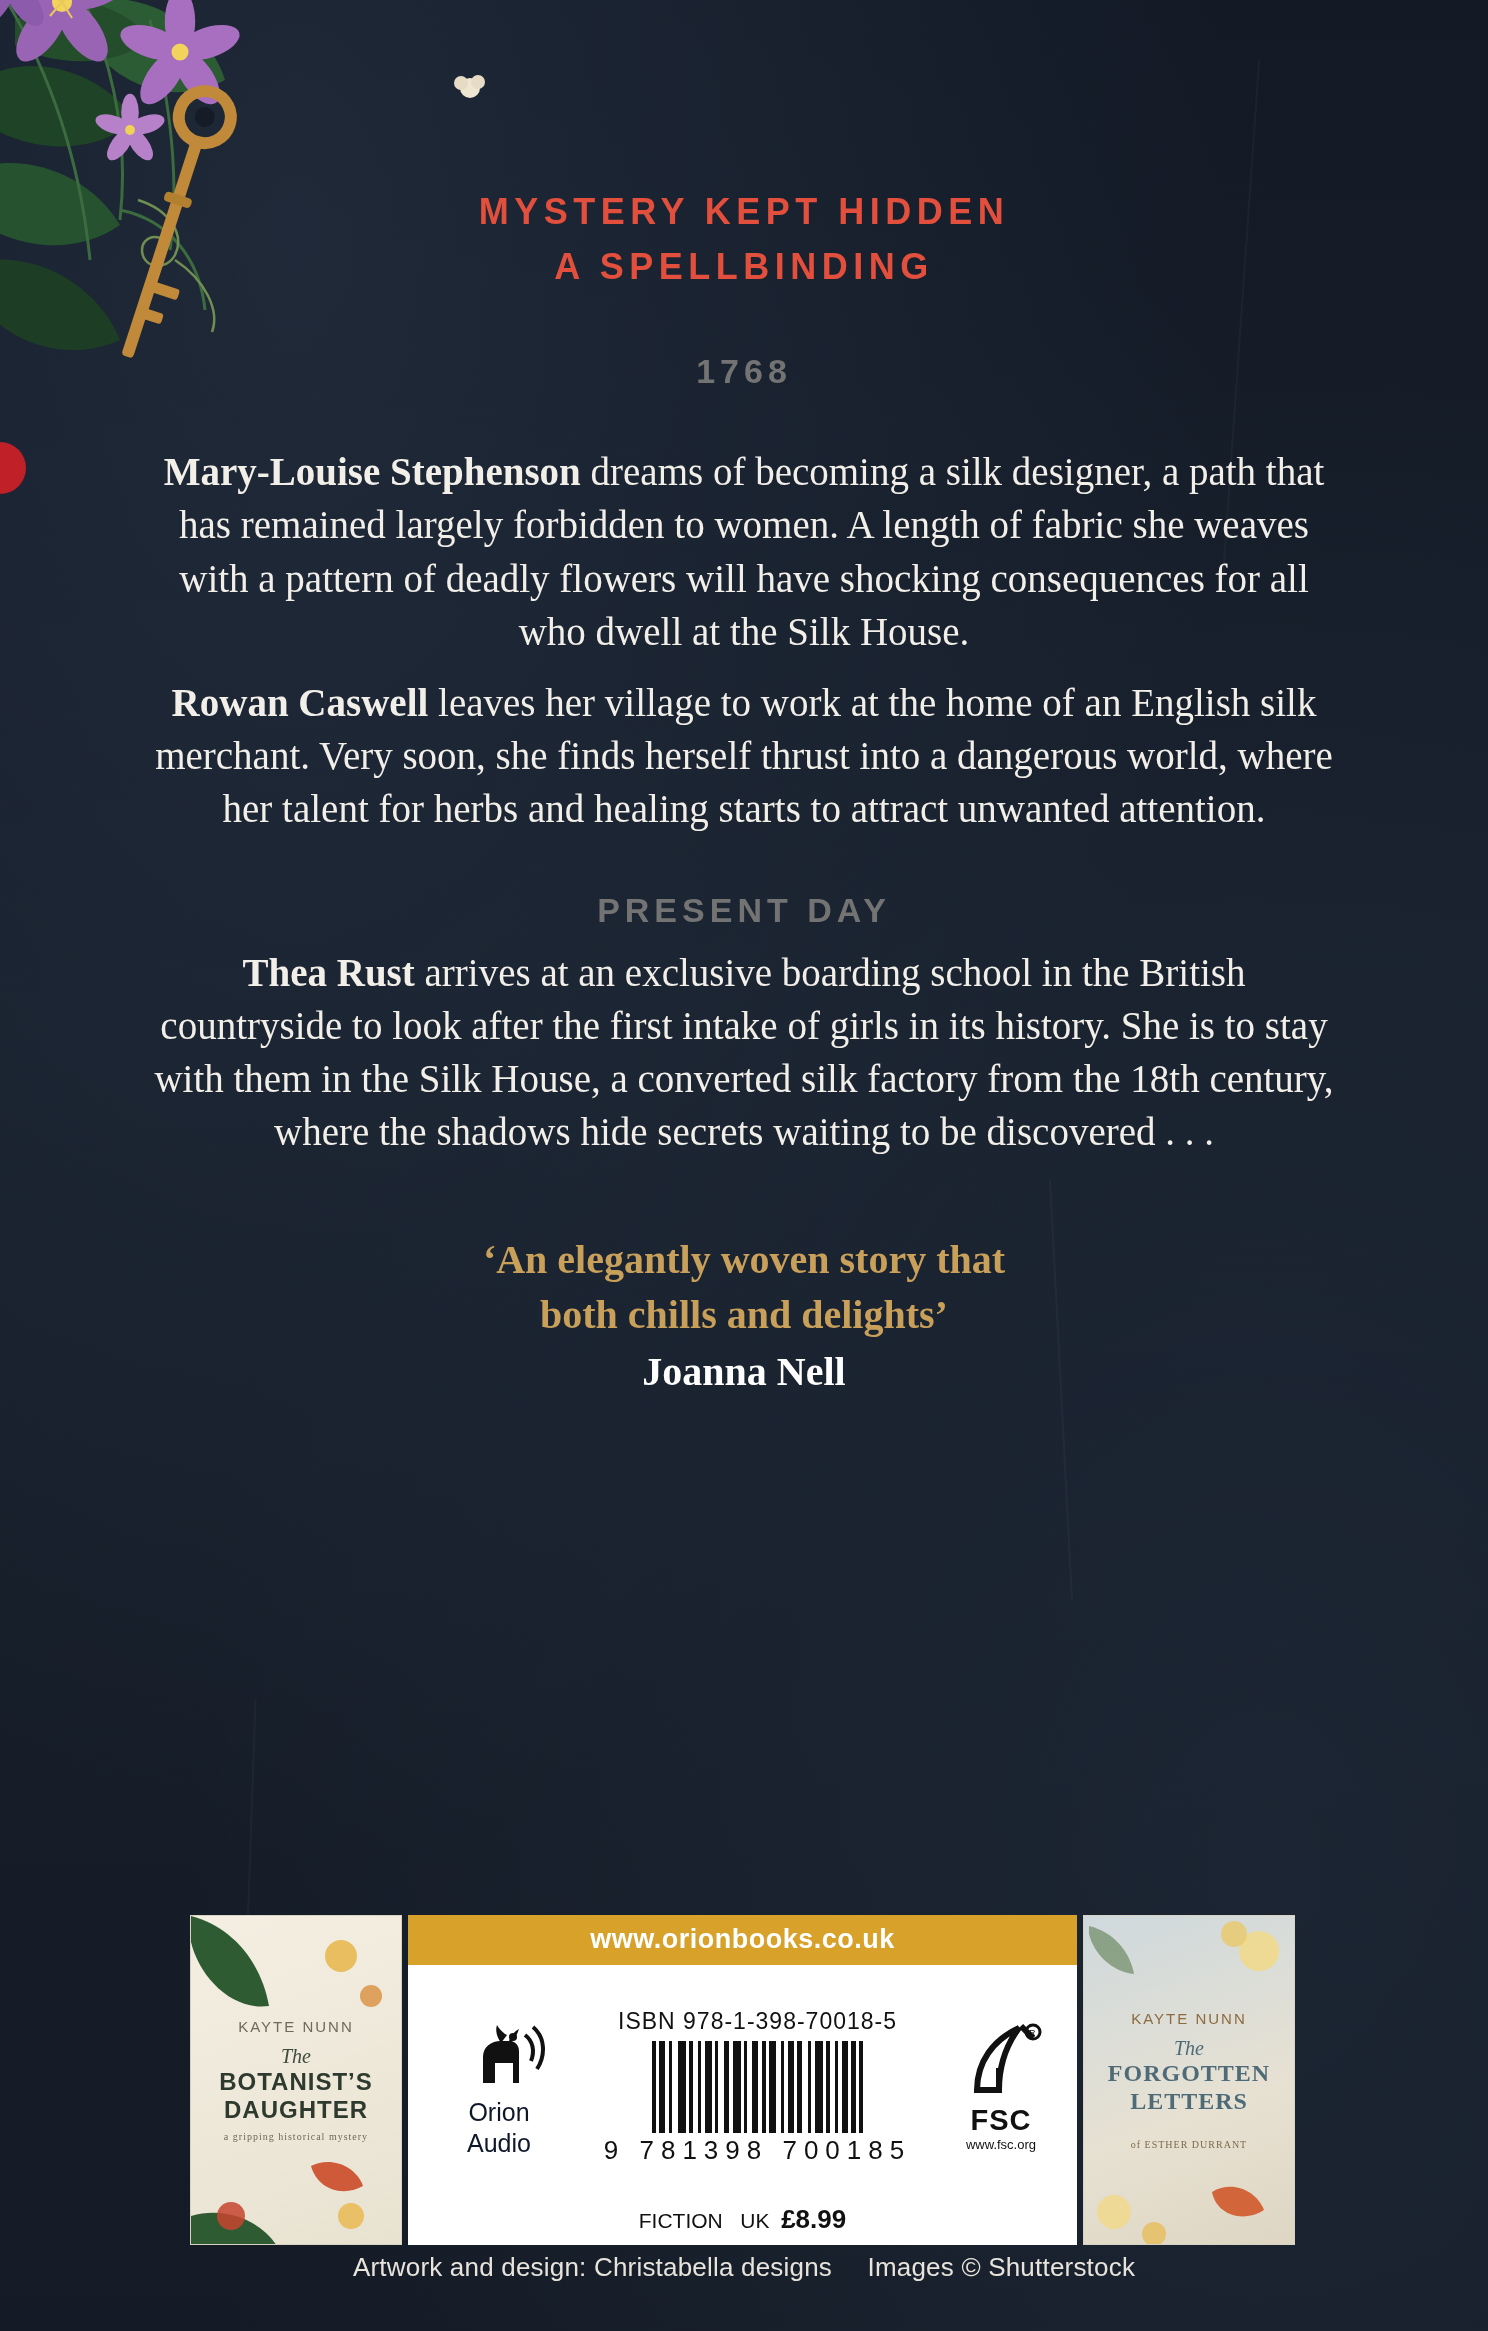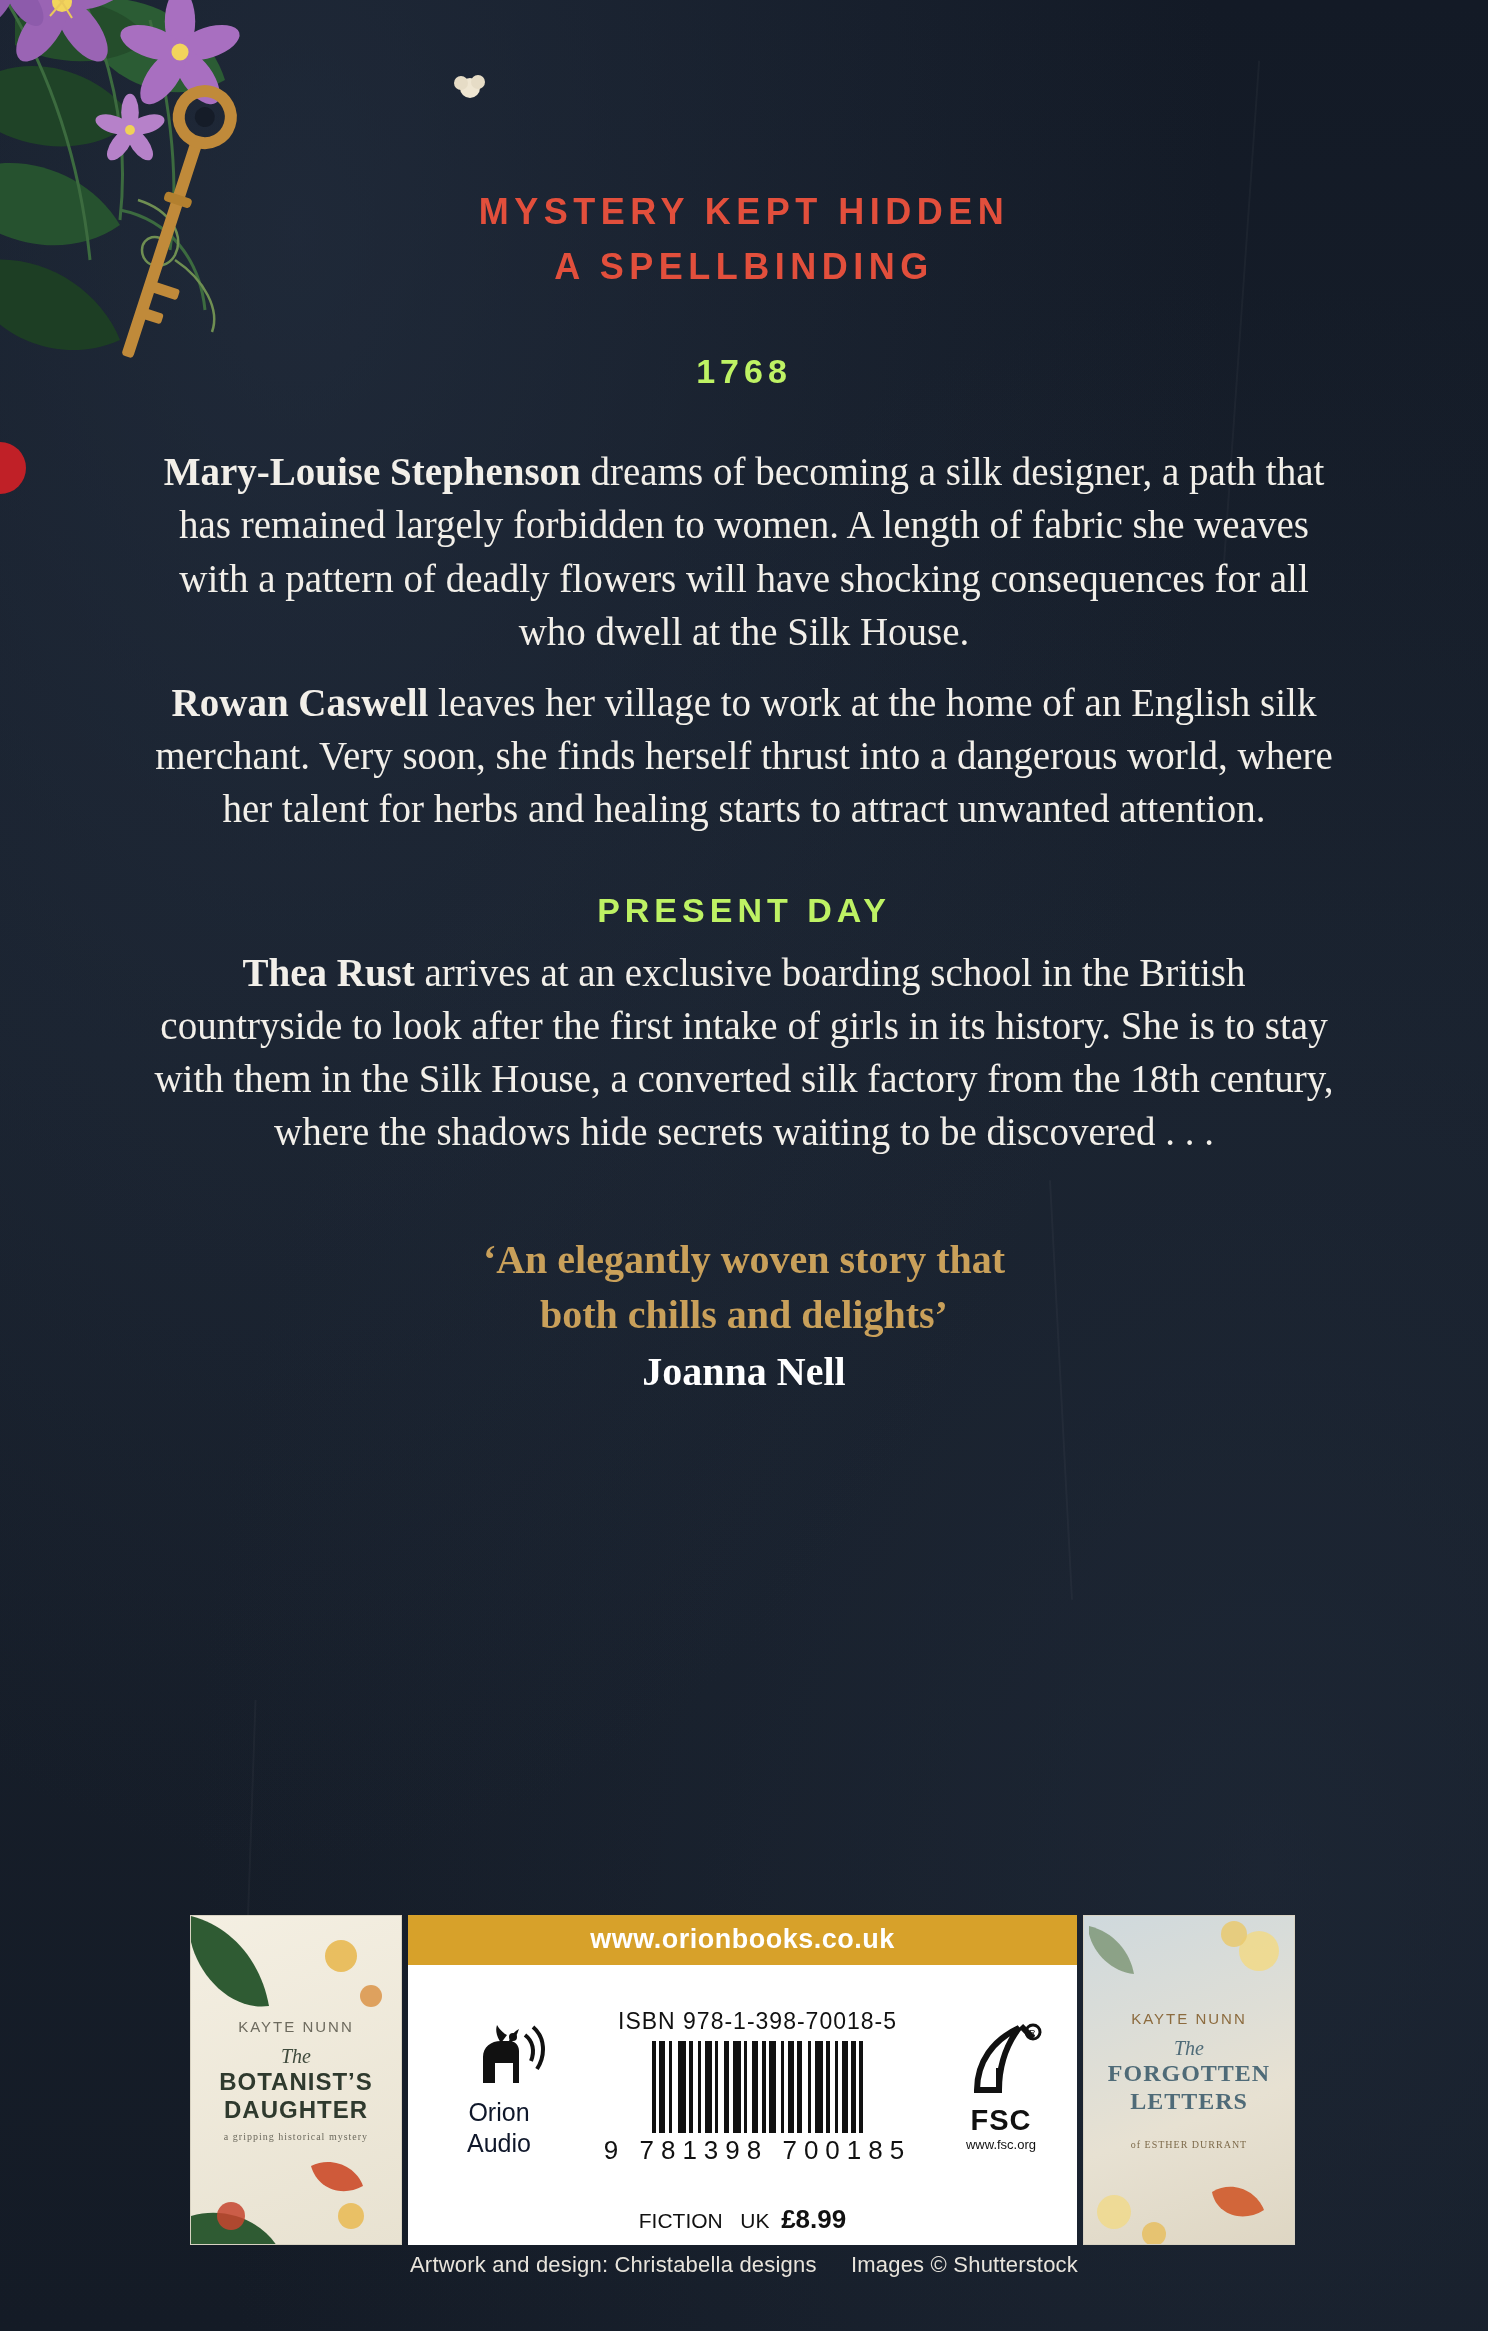--- a/index.html
+++ b/index.html
@@ -56,21 +56,21 @@
     font-family: "Liberation Sans", sans-serif;
     font-weight: 700;
     font-size: 36px;
     letter-spacing: 5.5px;
     line-height: 1.52;
   }
   .tagline div { white-space: pre; }
 
   .year-heading {
     margin-top: 58px;
-    color: #bef264;
+    color: #737373;
     font-family: "Liberation Sans", sans-serif;
     font-weight: 700;
     font-size: 34px;
     letter-spacing: 5px;
   }
 
   .para {
     color: #f2efe9;
     font-size: 39px;
     line-height: 1.36;
@@ -252,21 +252,21 @@
   }
 
   .credits {
     position: absolute;
     left: 0;
     top: 2252px;
     width: 1488px;
     text-align: center;
     color: #e8e4dc;
     font-family: "Liberation Sans", sans-serif;
-    font-size: 22px;
+    font-size: 26px;
     letter-spacing: 0.2px;
   }
   .credits span { margin: 0 14px; }
 </style>
 </head>
 <body>
 
 <div class="bg-texture"></div>
 <div class="bg-scratch" style="left:1240px;top:60px;width:2px;height:520px;transform:rotate(4deg);"></div>
 <div class="bg-scratch" style="left:1060px;top:1180px;width:2px;height:420px;transform:rotate(-3deg);"></div>

